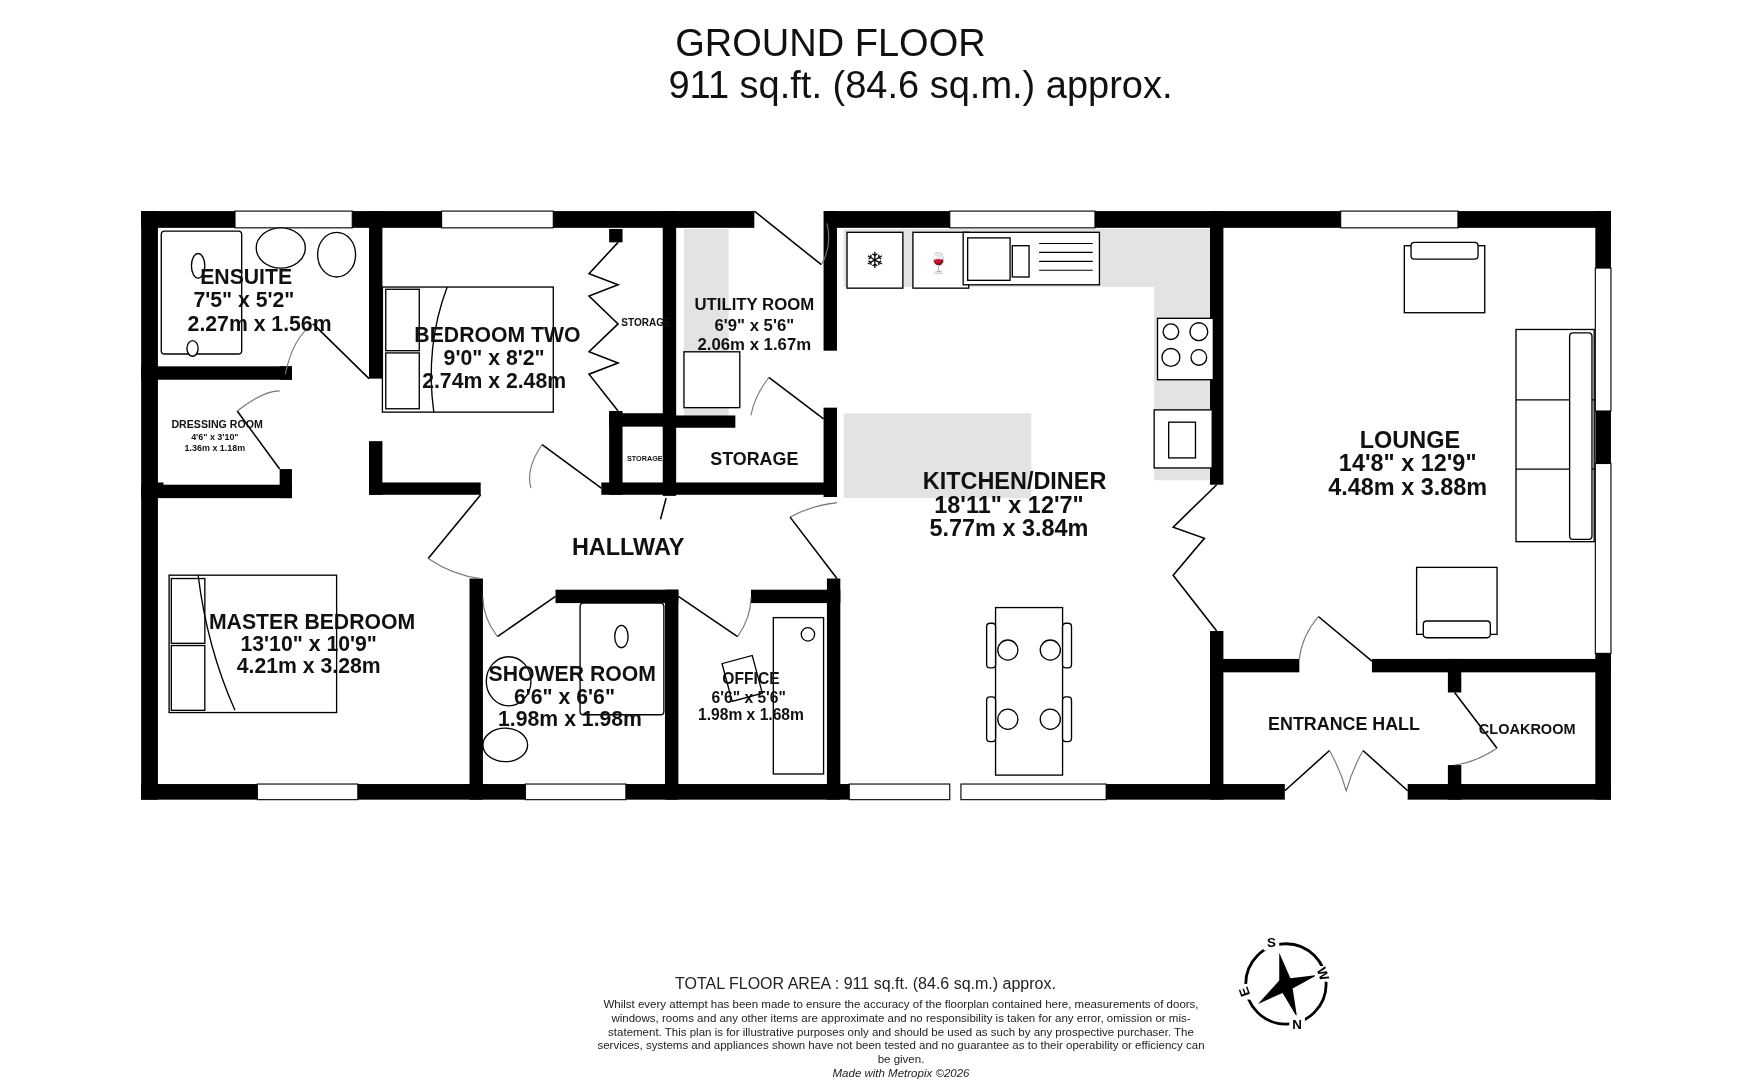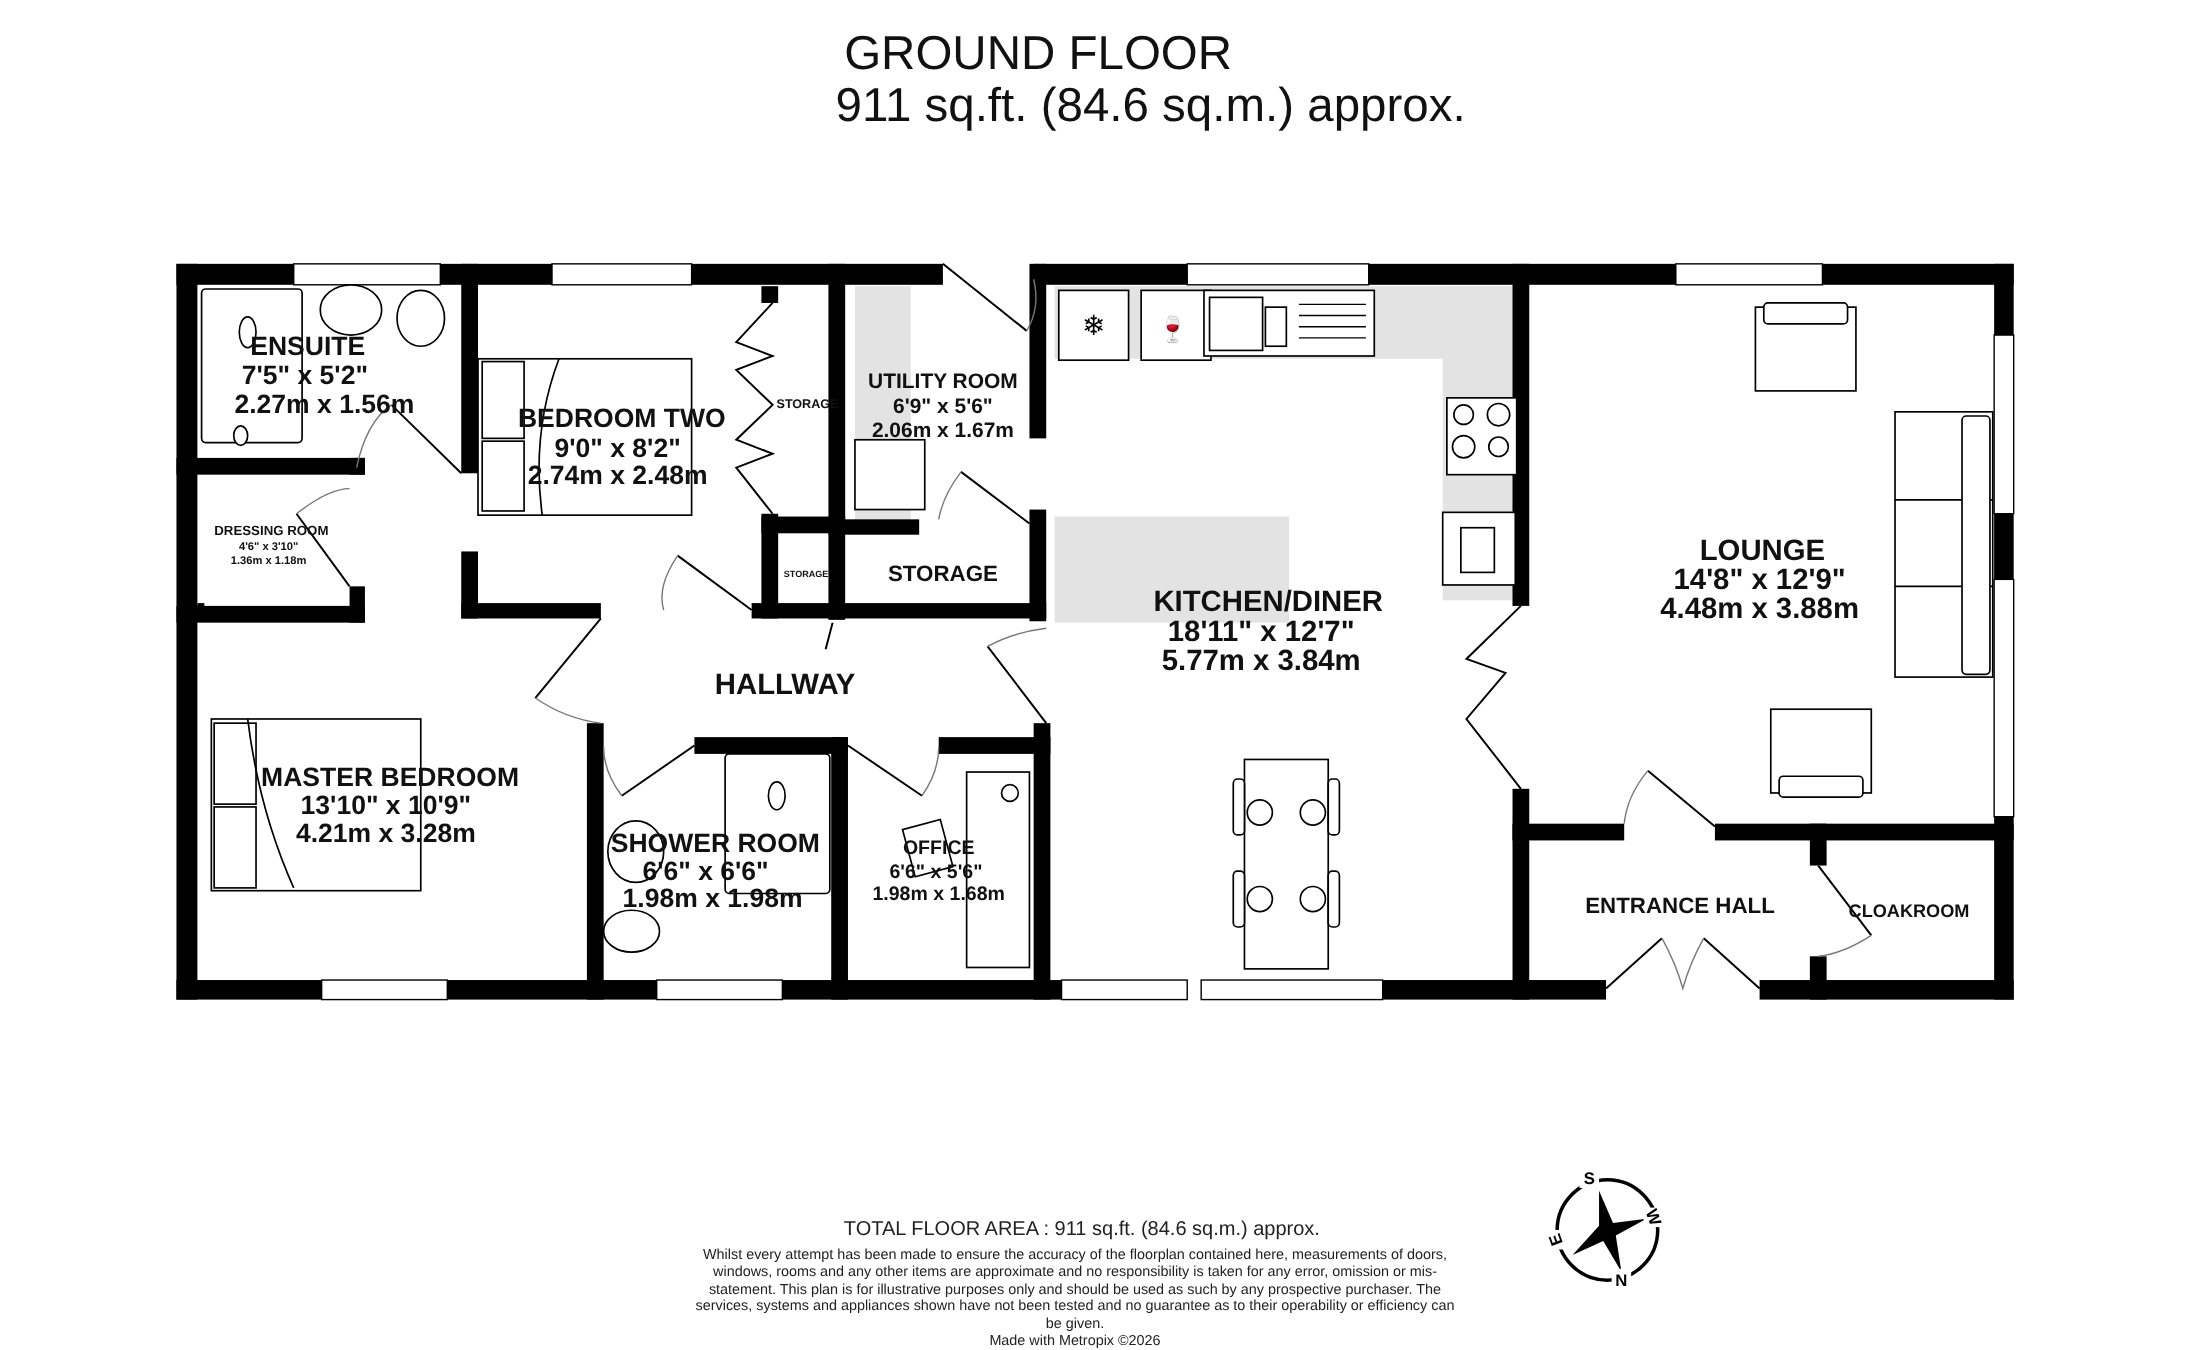--- a/index.html
+++ b/index.html
@@ -4,22 +4,22 @@
 <style>
   html, body { margin: 0; padding: 0; background: #ffffff; }
   body { width: 1751px; height: 1080px; position: relative; overflow: hidden; font-family: "Liberation Sans", sans-serif; color: #000; }
   .title { position: absolute; left: 0; width: 1751px; text-align: center; font-family: "Liberation Sans", sans-serif; color: #111; }
   .title-main { top: 22px; font-size: 38px; left: -45px; }
   .title-sub { top: 64px; font-size: 38px; left: 45px; }
   svg#plan { position: absolute; left: 0; top: 0; }
   .room-label { font-family: "Liberation Sans", sans-serif; font-weight: bold; fill: #111; text-anchor: middle; }
   .footer { position: absolute; left: 0; width: 1751px; text-align: center; font-family: "Liberation Sans", sans-serif; color: #222; }
   .footer-total { top: 975px; font-size: 16px; left: -10px; }
-  .footer-disclaimer { top: 998px; font-size: 11.5px; line-height: 13.8px; width: 620px; left: 550px; text-align: center; }
-  .footer-made { display: block; }
+  .footer-disclaimer { top: 998px; font-size: 11.5px; line-height: 13.8px; width: 620px; left: 591px; text-align: center; }
+  .footer-made { display: block; font-style: italic; }
 </style>
 </head>
 <body>
 
 <div class="title title-main">GROUND FLOOR</div>
 <div class="title title-sub">911 sq.ft. (84.6 sq.m.) approx.</div>
 
 <svg id="plan" width="1751" height="1080" viewBox="0 0 1567 967" xmlns="http://www.w3.org/2000/svg">
 
   <g fill="#e3e3e3">

